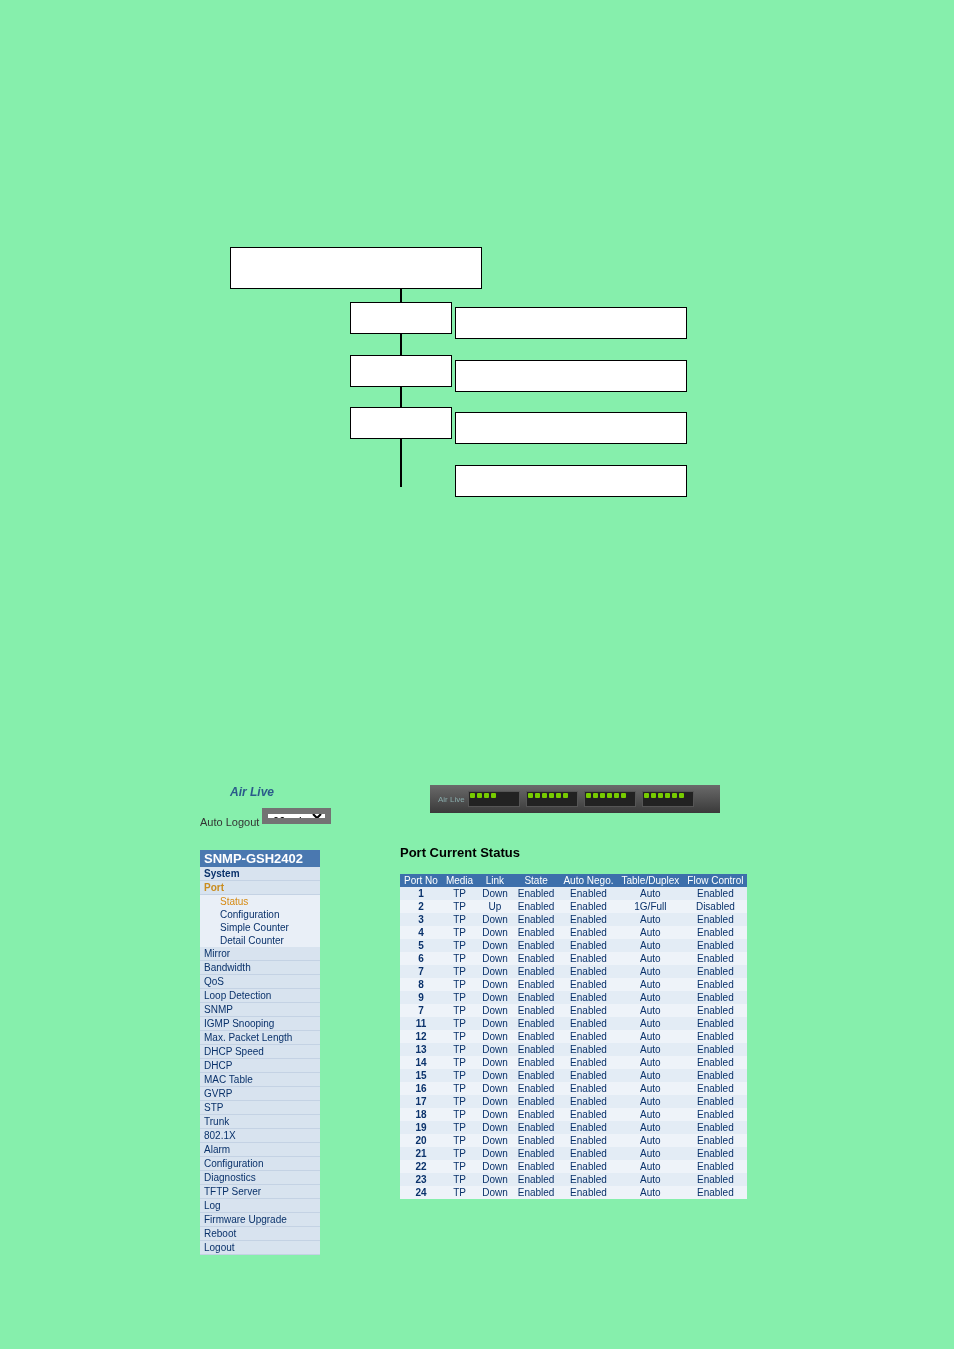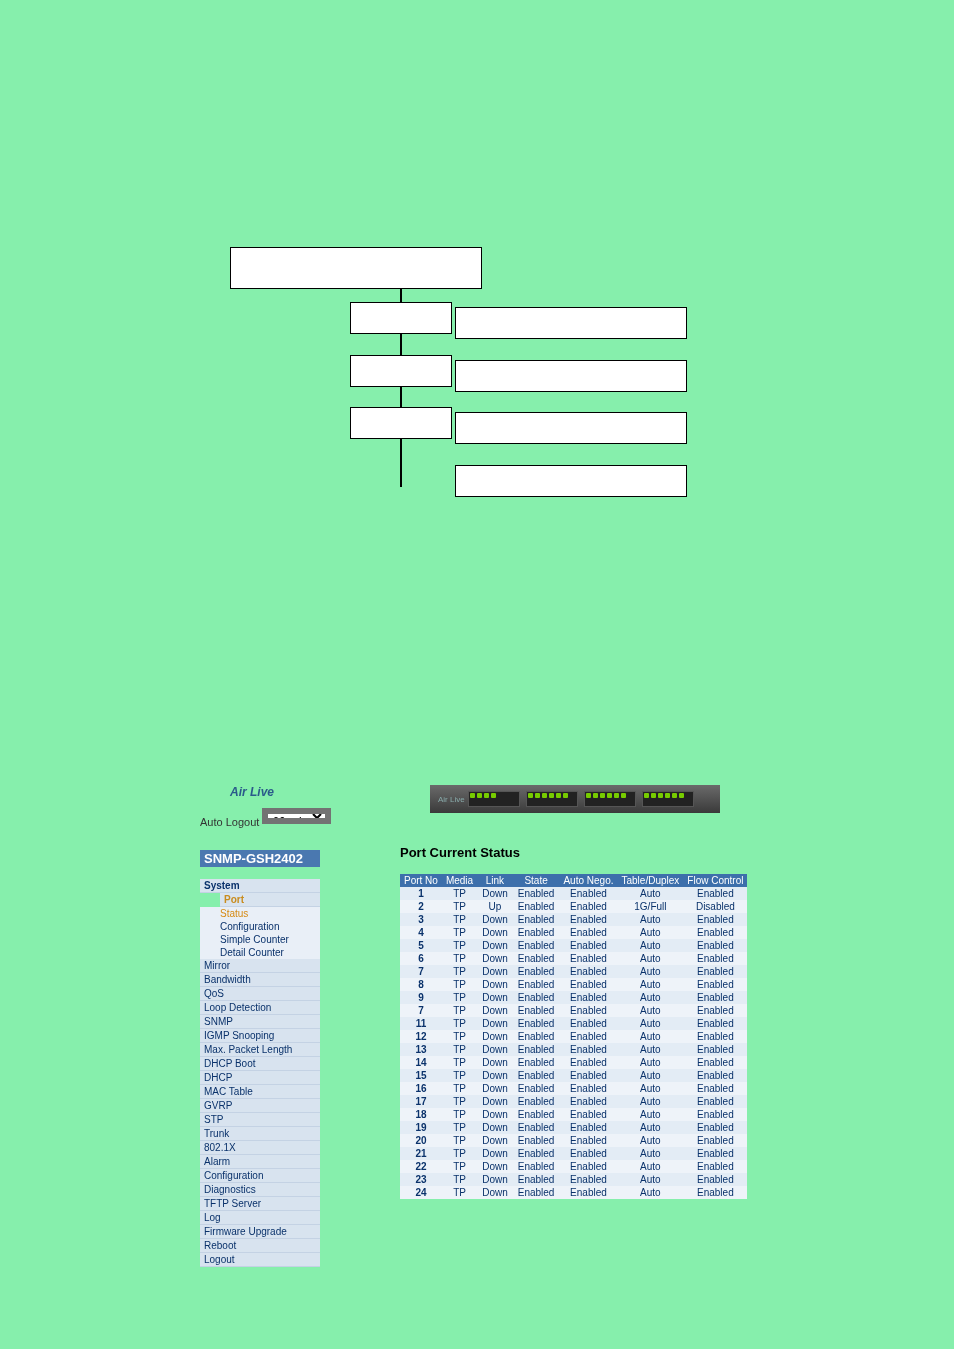--- a/index.html
+++ b/index.html
@@ -24,22 +24,22 @@
     background:linear-gradient(to bottom,#6a6a6a,#3a3a3a);display:flex;align-items:center;}
   .banner .left-lbl{color:#8aa;font-size:8px;margin-left:8px;}
   .banner .block{height:14px;background:#222;margin:0 3px;border:1px solid #555;display:flex;}
   .banner .block.small{width:50px;}
   .banner .block.big{width:50px;}
   .banner .dot{width:5px;height:5px;background:#7c0;margin:1px;border-radius:1px;}
   
   .sidebar{position:absolute;left:200px;top:850px;width:120px;font-size:10px;}
   .side-title{background:#4a78b0;color:#fff;padding:1px 4px;font-weight:bold;font-size:13px;}
   .side-item{background:#d8e3ef;border-bottom:1px solid #c4d2e4;padding:0 4px;line-height:13px;color:#0a326b;}
-  .side-item.top{color:#0a326b;font-weight:bold;margin-top:12px;}
-  .side-item.port{color:#c98c1e;font-weight:bold;margin-left:20px;}
+  .side-item.top{color:#0a326b;font-weight:bold;}
+  .side-item.port{color:#c98c1e;font-weight:bold;}
   .side-sub{background:#e9eff7;padding-left:20px;line-height:13px;color:#0a326b;}
   .side-sub.sel{color:#d68a13;}
   
   .tbl-wrap{position:absolute;left:400px;top:845px;width:350px;}
   .tbl-title{text-align:left;font-weight:bold;font-size:13px;color:#000;margin-bottom:14px;}
   table{border-collapse:collapse;font-size:10px;color:#0a326b;}
   th{background:#3d6fab;color:#fff;font-weight:normal;padding:1px 4px;font-size:10px;}
   td{text-align:center;padding:0 5px;line-height:13px;background:#e3ecf5;}
   td.port{color:#0a326b;font-weight:bold;}
   tr:nth-child(even) td{background:#eef3f9;}
@@ -111,21 +111,21 @@
         <div class="side-sub">Configuration</div>
         <div class="side-sub">Simple Counter</div>
         <div class="side-sub">Detail Counter</div>
         <div class="side-item">Mirror</div>
         <div class="side-item">Bandwidth</div>
         <div class="side-item">QoS</div>
         <div class="side-item">Loop Detection</div>
         <div class="side-item">SNMP</div>
         <div class="side-item">IGMP Snooping</div>
         <div class="side-item">Max. Packet Length</div>
-        <div class="side-item">DHCP Boot</div>
+        <div class="side-item">DHCP Speed</div>
         <div class="side-item">DHCP</div>
         <div class="side-item">MAC Table</div>
         <div class="side-item">GVRP</div>
         <div class="side-item">STP</div>
         <div class="side-item">Trunk</div>
         <div class="side-item">802.1X</div>
         <div class="side-item">Alarm</div>
         <div class="side-item">Configuration</div>
         <div class="side-item">Diagnostics</div>
         <div class="side-item">TFTP Server</div>

